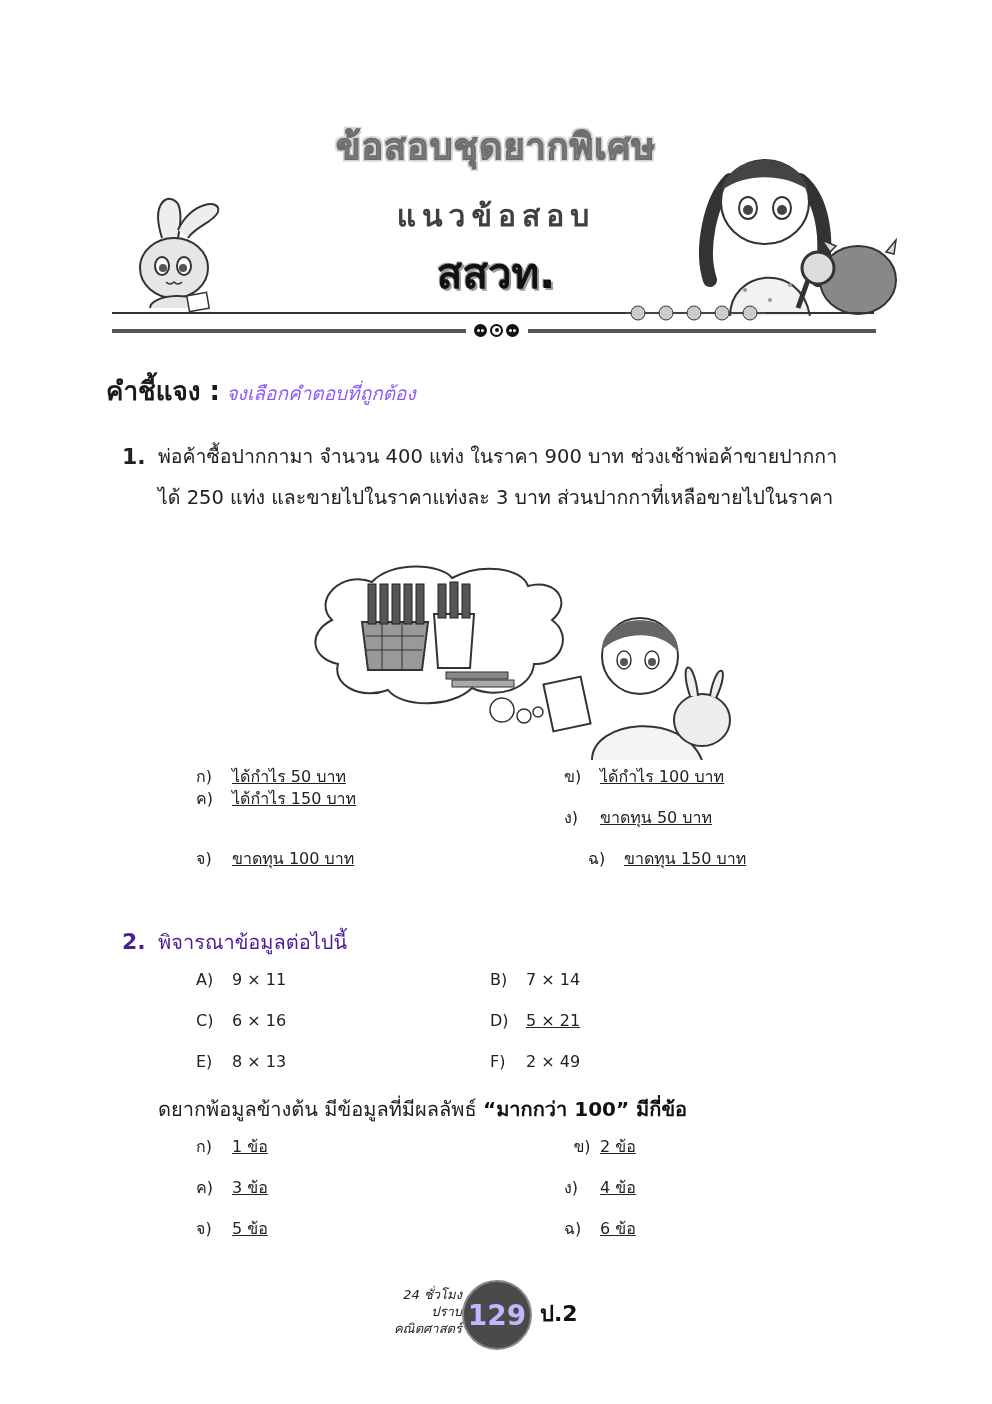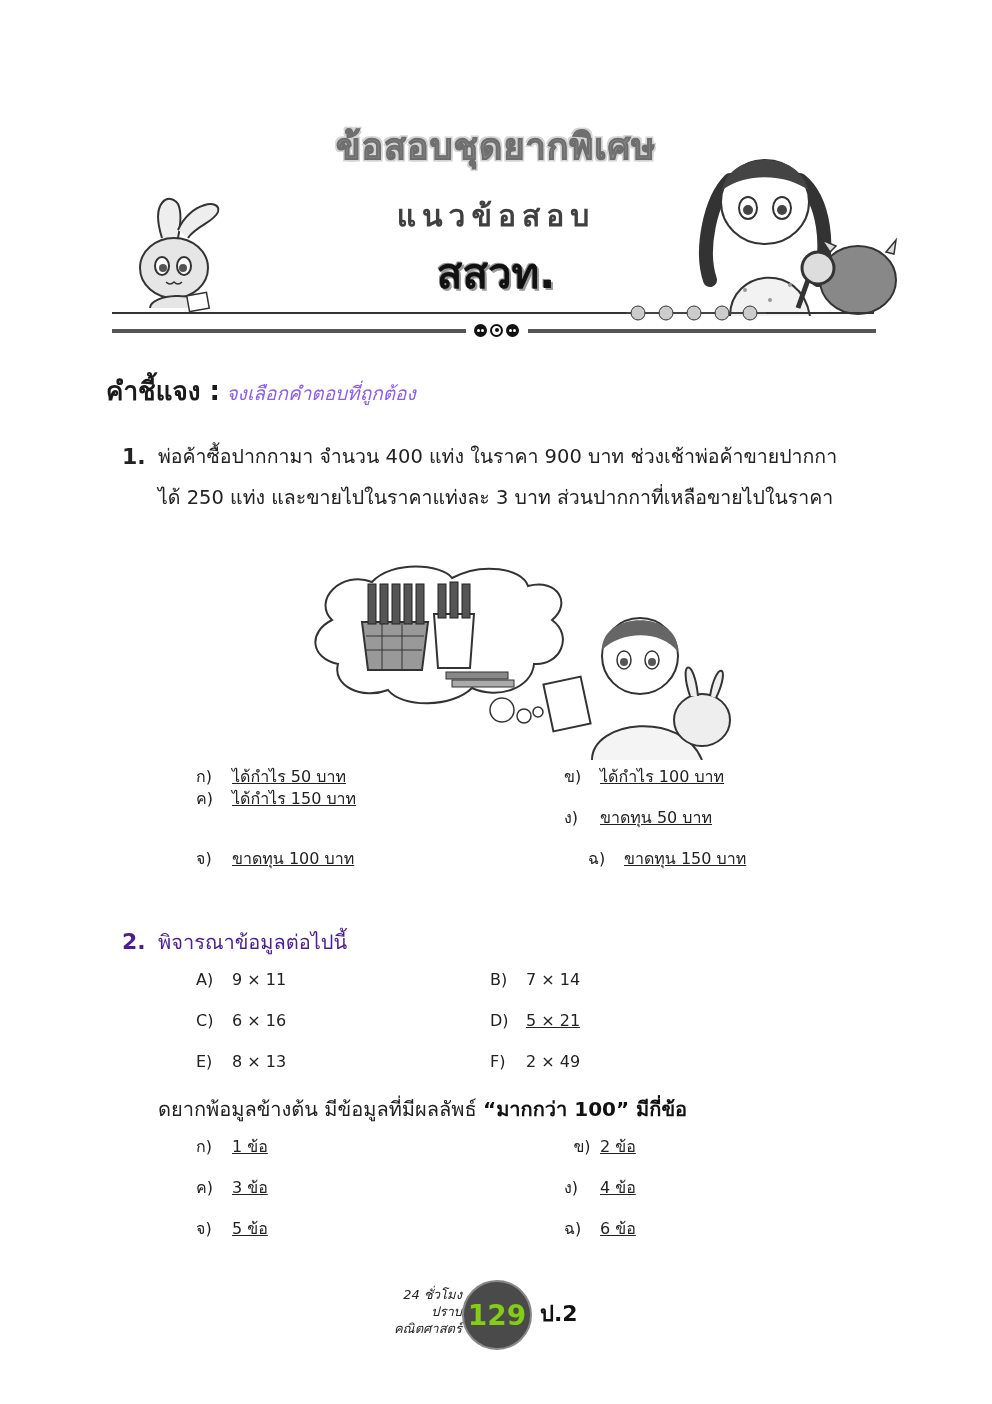--- a/index.html
+++ b/index.html
@@ -59,21 +59,21 @@
 
   
   .q2head { left: 122px; top: 926px; font-size: 20px; color: #4c1d95; }
   .q2item { font-size: 16px; color: #222; white-space: nowrap; }
   .q2item .k { display: inline-block; width: 36px; }
   .q2ask { left: 158px; top: 1093px; font-size: 20px; color: #222; }
 
   
   .foot-left { left: 380px; top: 1286px; width: 82px; text-align: right; font-size: 13px; font-style: italic; line-height: 17px; color: #222; }
   .page-badge { left: 462px; top: 1280px; width: 70px; height: 70px; border-radius: 50%; background: #4a4a4a;
-    color: #84cc16; font-weight: bold; font-size: 28px; display: flex; align-items: center; justify-content: center; border: 2px solid #888; box-sizing: border-box; }
+    color: #c4b5fd; font-weight: bold; font-size: 28px; display: flex; align-items: center; justify-content: center; border: 2px solid #888; box-sizing: border-box; }
   .foot-right { left: 540px; top: 1296px; font-size: 22px; font-weight: bold; color: #111; }
 
   svg { display: block; }
 </style>
 </head>
 <body>
 
 <div class="abs title-main">ข้อสอบชุดยากพิเศษ</div>
 <div class="abs title-sub">แนวข้อสอบ</div>
 <div class="abs title-tag">สสวท.</div>

